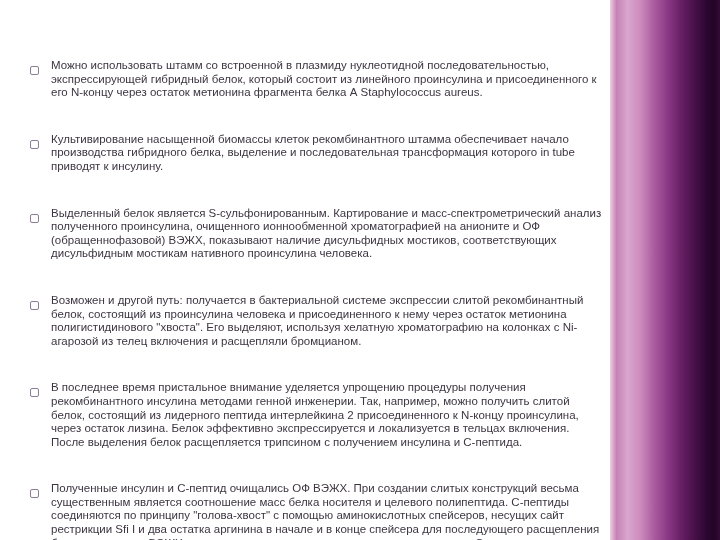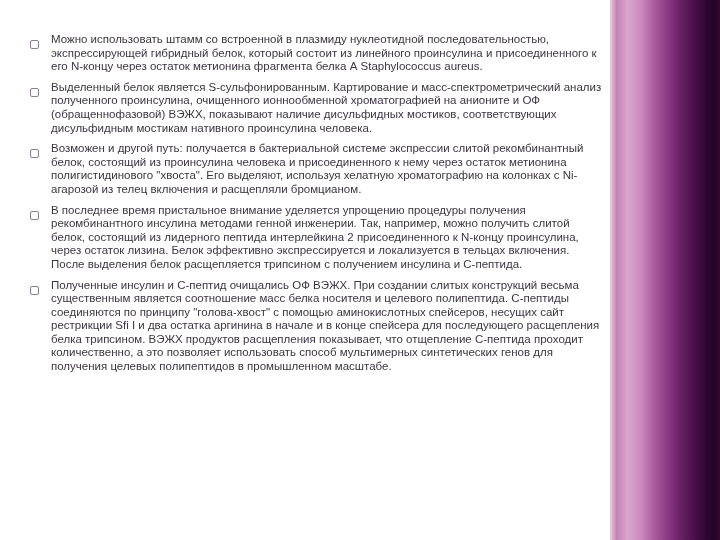--- a/index.html
+++ b/index.html
@@ -14,20 +14,21 @@
     position:absolute;
     top:33px;left:30px;
     width:576px;
     display:flex;
     flex-direction:column;
     gap:7px;
   }
   .bullet-item{
     display:flex;
     align-items:flex-start;
+    margin-top:26px;
   }
   .bullet-col{
     flex:0 0 21px;
     padding-top:2px;
   }
   .bullet-glyph{
     display:inline-block;
     width:7px;height:7px;
     border:1.6px solid #8b7e95;
     border-radius:2px;
@@ -62,20 +63,24 @@
 <body>
 
 <div class="slide">
   <div class="content">
 
     <div class="bullet-item">
       <span class="bullet-col"><span class="bullet-glyph"></span></span>
       <span class="bullet-text">Можно использовать штамм со встроенной в плазмиду нуклеотидной последовательностью, экспрессирующей гибридный белок, который состоит из линейного проинсулина и присоединенного к его N-концу через остаток метионина фрагмента белка А Staphylococcus aureus.</span>
     </div>
 
+    <div class="bullet-item">
+      <span class="bullet-col"><span class="bullet-glyph"></span></span>
+      <span class="bullet-text">Культивирование насыщенной биомассы клеток рекомбинантного штамма обеспечивает начало производства гибридного белка, выделение и последовательная трансформация которого in tube приводят к инсулину.</span>
+    </div>
 
     <div class="bullet-item">
       <span class="bullet-col"><span class="bullet-glyph"></span></span>
       <span class="bullet-text">Выделенный белок является S-сульфонированным. Картирование и масс-спектрометрический анализ полученного проинсулина, очищенного ионнообменной хроматографией на анионите и ОФ (обращеннофазовой) ВЭЖХ, показывают наличие дисульфидных мостиков, соответствующих дисульфидным мостикам нативного проинсулина человека.</span>
     </div>
 
     <div class="bullet-item">
       <span class="bullet-col"><span class="bullet-glyph"></span></span>
       <span class="bullet-text">Возможен и другой путь: получается в бактериальной системе экспрессии слитой рекомбинантный белок, состоящий из проинсулина человека и присоединенного к нему через остаток метионина полигистидинового "хвоста". Его выделяют, используя хелатную хроматографию на колонках с Ni-агарозой из телец включения и расщепляли бромцианом.</span>
     </div>

